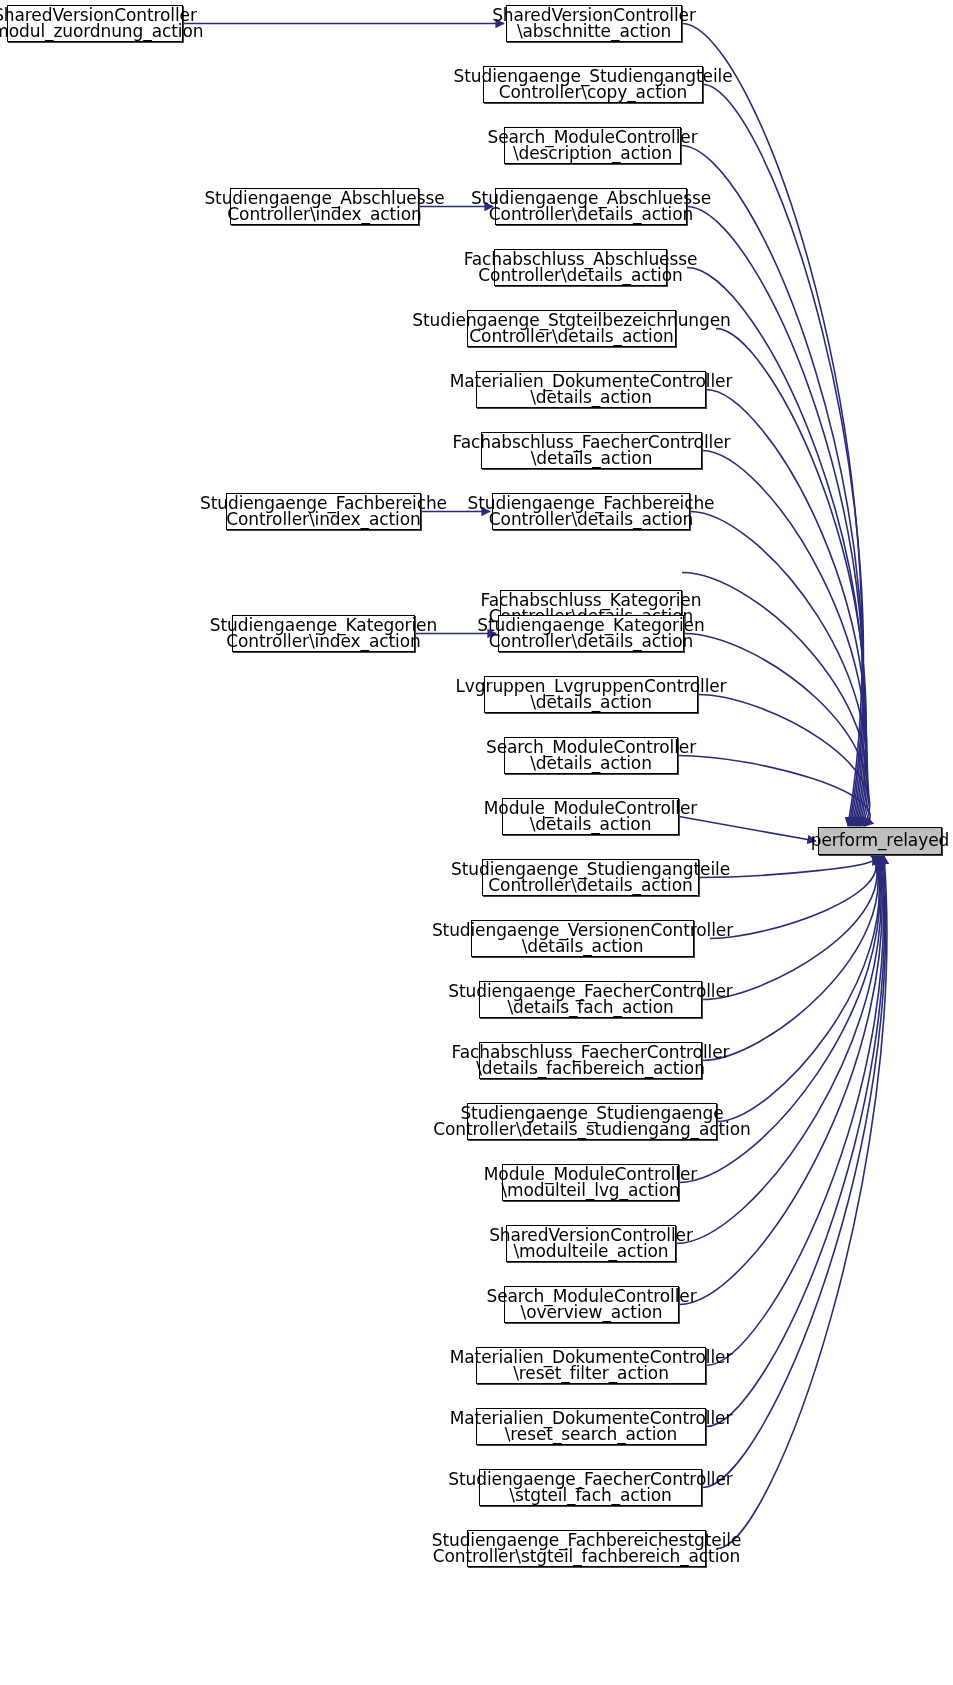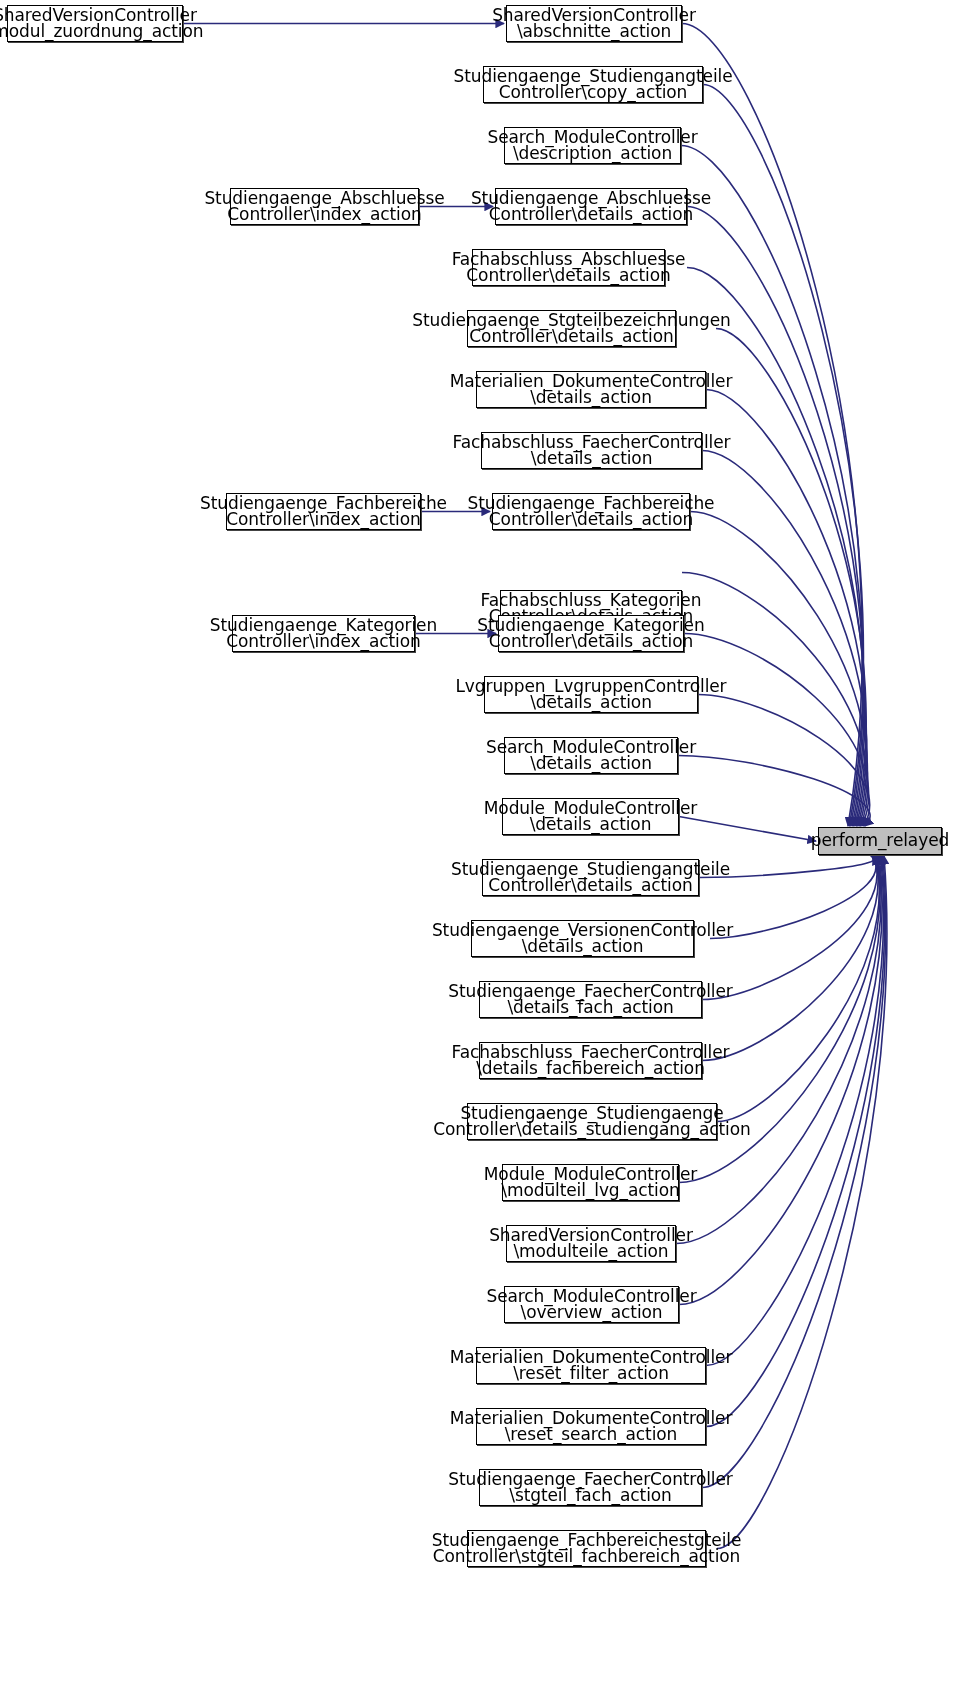--- a/index.html
+++ b/index.html
@@ -81,21 +81,21 @@
     <div class="node" style="left: 232px; top: 615px; width: 183px; height: 37px;"><span class="node-label">Studiengaenge_Kategorien
 Controller\index_action</span></div>
     <div class="node" style="left: 506px; top: 5px; width: 176px; height: 37px;"><span class="node-label">SharedVersionController
 \abschnitte_action</span></div>
     <div class="node" style="left: 483px; top: 66px; width: 220px; height: 37px;"><span class="node-label">Studiengaenge_Studiengangteile
 Controller\copy_action</span></div>
     <div class="node" style="left: 504px; top: 127px; width: 177px; height: 37px;"><span class="node-label">Search_ModuleController
 \description_action</span></div>
     <div class="node" style="left: 495px; top: 188px; width: 192px; height: 37px;"><span class="node-label">Studiengaenge_Abschluesse
 Controller\details_action</span></div>
-    <div class="node" style="left: 472px; top: 249px; width: 193px; height: 37px;"><span class="node-label">Fachabschluss_Abschluesse
+    <div class="node" style="left: 494px; top: 249px; width: 173px; height: 37px;"><span class="node-label">Fachabschluss_Abschluesse
 Controller\details_action</span></div>
     <div class="node" style="left: 467px; top: 310px; width: 209px; height: 37px;"><span class="node-label">Studiengaenge_Stgteilbezeichnungen
 Controller\details_action</span></div>
     <div class="node" style="left: 476px; top: 371px; width: 230px; height: 37px;"><span class="node-label">Materialien_DokumenteController
 \details_action</span></div>
     <div class="node" style="left: 481px; top: 432px; width: 221px; height: 37px;"><span class="node-label">Fachabschluss_FaecherController
 \details_action</span></div>
     <div class="node" style="left: 492px; top: 493px; width: 198px; height: 37px;"><span class="node-label">Studiengaenge_Fachbereiche
 Controller\details_action</span></div>
     <div class="node" style="left: 500px; top: 554px; width: 182px; height: 37px; margin-top: 36px;"><span class="node-label">Fachabschluss_Kategorien

